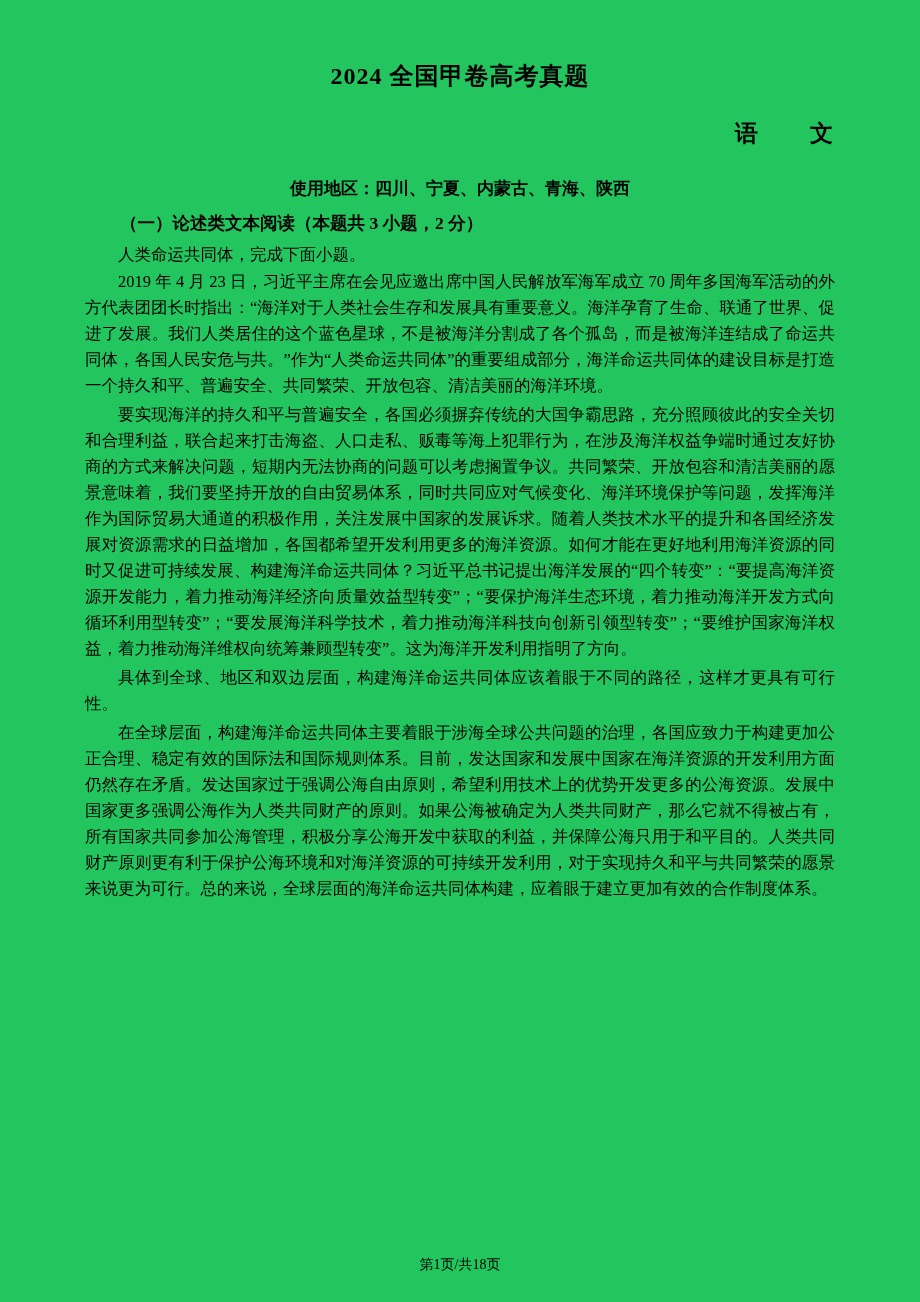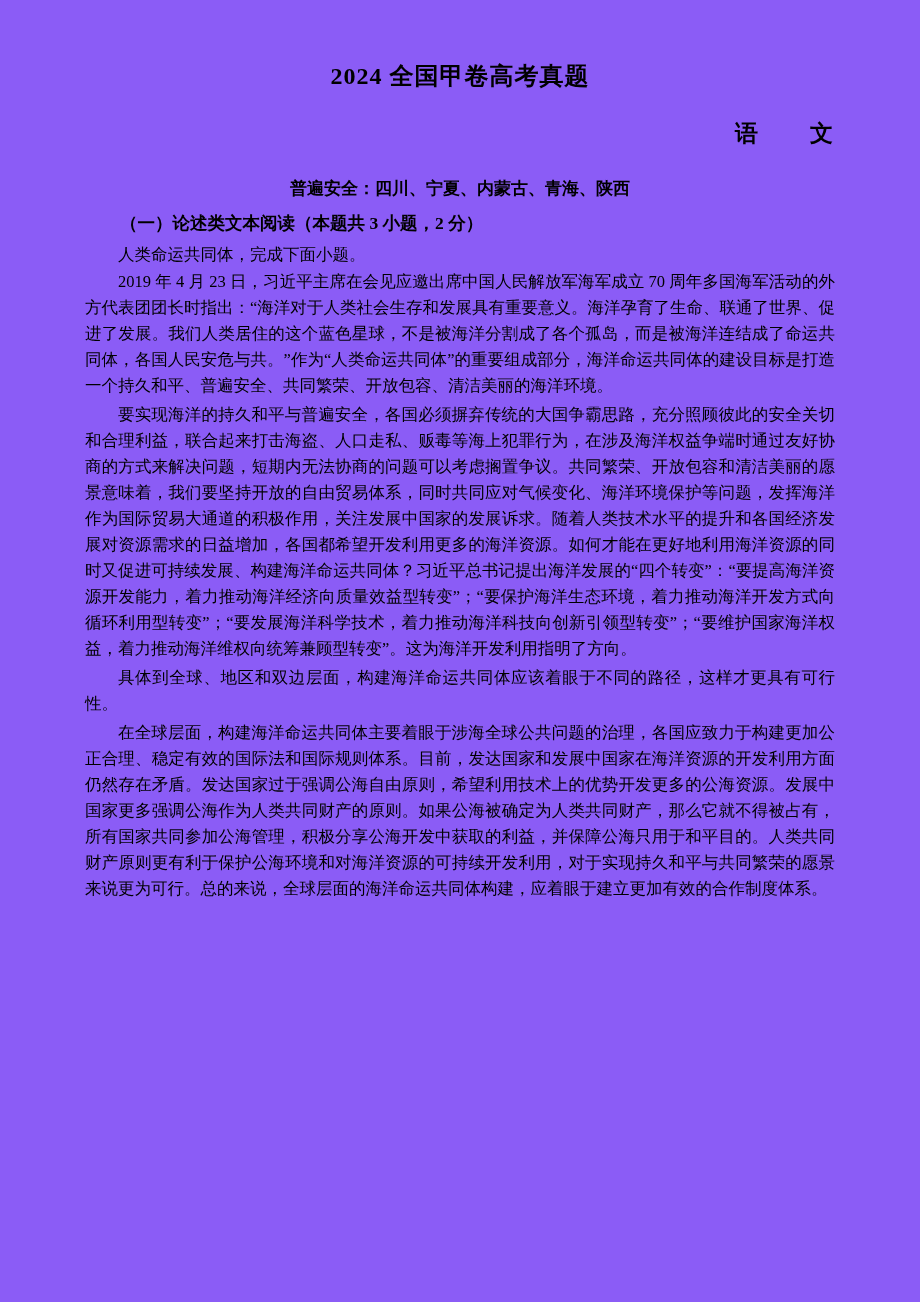--- a/index.html
+++ b/index.html
@@ -1,21 +1,21 @@
 <!DOCTYPE html>
 <html><head>
 <meta charset="utf-8">
 <style>
   * { margin: 0; padding: 0; box-sizing: border-box; }
   html, body { background: #e9e9e9; }
   .page {
     width: 920px;
     height: 1302px;
     margin: 0 auto;
-    background: #8b5cf6;
+    background: #22c55e;
     position: relative;
     padding: 60px 85px 0 85px;
     font-family: "Liberation Serif", "DejaVu Serif", serif;
     color: #000000;
     overflow: hidden;
   }
   .doc-title {
     text-align: center;
     font-size: 24px;
     font-weight: bold;
@@ -70,27 +70,28 @@
 </style>
 </head>
 <body>
 
 <div class="page">
 
   <h1 class="doc-title">2024 全国甲卷高考真题</h1>
 
   <h2 class="doc-subject">语　　文</h2>
 
-  <p class="doc-meta meta-region">普遍安全：四川、宁夏、内蒙古、青海、陕西</p>
+  <p class="doc-meta meta-region">使用地区：四川、宁夏、内蒙古、青海、陕西</p>
 
 
 
   <p class="subsection-heading">（一）论述类文本阅读（本题共 3 小题，2 分）</p>
 
   <p class="instruction">人类命运共同体，完成下面小题。</p>
 
   <p class="body-para">2019 年 4 月 23 日，习近平主席在会见应邀出席中国人民解放军海军成立 70 周年多国海军活动的外方代表团团长时指出：“海洋对于人类社会生存和发展具有重要意义。海洋孕育了生命、联通了世界、促进了发展。我们人类居住的这个蓝色星球，不是被海洋分割成了各个孤岛，而是被海洋连结成了命运共同体，各国人民安危与共。”作为“人类命运共同体”的重要组成部分，海洋命运共同体的建设目标是打造一个持久和平、普遍安全、共同繁荣、开放包容、清洁美丽的海洋环境。</p>
   <p class="body-para">要实现海洋的持久和平与普遍安全，各国必须摒弃传统的大国争霸思路，充分照顾彼此的安全关切和合理利益，联合起来打击海盗、人口走私、贩毒等海上犯罪行为，在涉及海洋权益争端时通过友好协商的方式来解决问题，短期内无法协商的问题可以考虑搁置争议。共同繁荣、开放包容和清洁美丽的愿景意味着，我们要坚持开放的自由贸易体系，同时共同应对气候变化、海洋环境保护等问题，发挥海洋作为国际贸易大通道的积极作用，关注发展中国家的发展诉求。随着人类技术水平的提升和各国经济发展对资源需求的日益增加，各国都希望开发利用更多的海洋资源。如何才能在更好地利用海洋资源的同时又促进可持续发展、构建海洋命运共同体？习近平总书记提出海洋发展的“四个转变”：“要提高海洋资源开发能力，着力推动海洋经济向质量效益型转变”；“要保护海洋生态环境，着力推动海洋开发方式向循环利用型转变”；“要发展海洋科学技术，着力推动海洋科技向创新引领型转变”；“要维护国家海洋权益，着力推动海洋维权向统筹兼顾型转变”。这为海洋开发利用指明了方向。</p>
   <p class="body-para">具体到全球、地区和双边层面，构建海洋命运共同体应该着眼于不同的路径，这样才更具有可行性。</p>
   <p class="body-para">在全球层面，构建海洋命运共同体主要着眼于涉海全球公共问题的治理，各国应致力于构建更加公正合理、稳定有效的国际法和国际规则体系。目前，发达国家和发展中国家在海洋资源的开发利用方面仍然存在矛盾。发达国家过于强调公海自由原则，希望利用技术上的优势开发更多的公海资源。发展中国家更多强调公海作为人类共同财产的原则。如果公海被确定为人类共同财产，那么它就不得被占有，所有国家共同参加公海管理，积极分享公海开发中获取的利益，并保障公海只用于和平目的。人类共同财产原则更有利于保护公海环境和对海洋资源的可持续开发利用，对于实现持久和平与共同繁荣的愿景来说更为可行。总的来说，全球层面的海洋命运共同体构建，应着眼于建立更加有效的合作制度体系。</p>
 
+  <div class="page-footer">第1页/共18页</div>
 
 </div>
 
 </body></html>

